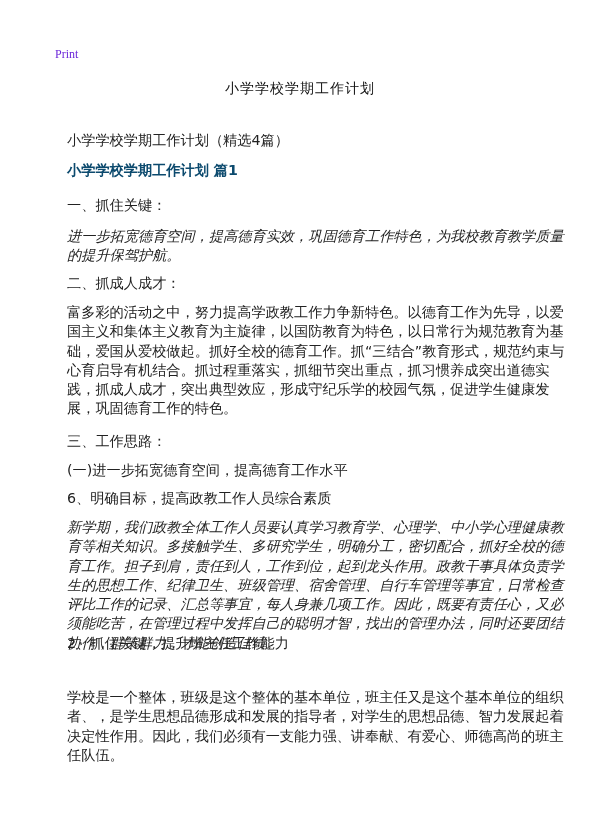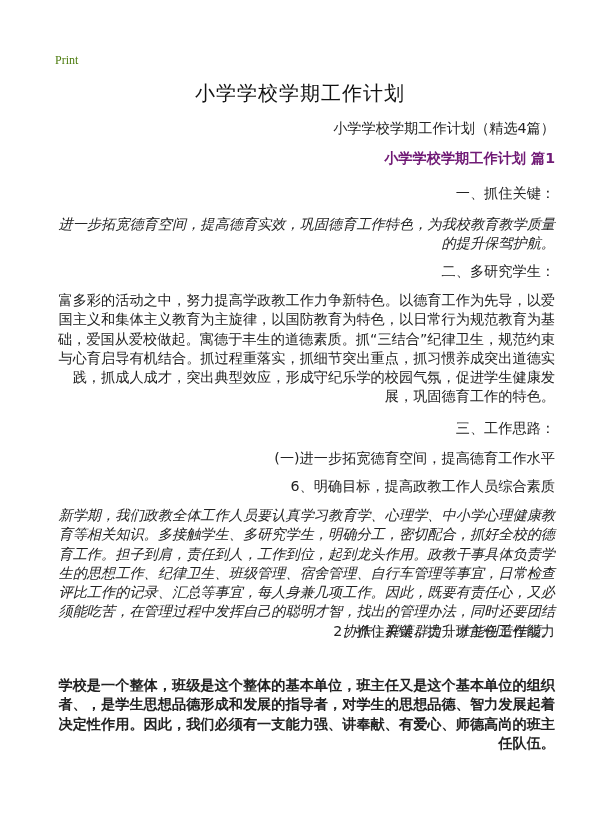--- a/index.html
+++ b/index.html
@@ -20,68 +20,66 @@
       left: 55px;
       top: 0;
       width: 500px;
     }
     .print-label {
       position: absolute;
       top: 47px;
       left: 0;
       font-family: "Liberation Serif", "DejaVu Serif", serif;
       font-size: 12px;
-      color: #4d7c0f;
-      margin-top: 6px;
+      color: #6d28d9;
     }
     .doc-title {
       position: absolute;
       top: 80px;
       left: -55px;
       width: 600px;
       text-align: center;
-      font-size: 20px;
+      font-size: 14px;
       font-weight: normal;
       letter-spacing: 1px;
       color: #111;
       margin: 0;
     }
     .block {
       position: absolute;
       left: 0;
       width: 500px;
       font-size: 14.2px;
       line-height: 19.3px;
       color: #222;
-      margin: 0;
+      margin: 12px;
       word-break: break-all;
-      text-align: right;
     }
     .bold {
       font-weight: bold;
-      color: #701a75;
+      color: #0c4a6e;
     }
   </style>
 </head>
 <body>
 
 <div class="page">
   <div class="print-label">Print</div>
   <h1 class="doc-title">小学学校学期工作计划</h1>
 
   <p class="block" style="top:119px;">小学学校学期工作计划（精选4篇）</p>
   <p class="block bold" style="top:149px;">小学学校学期工作计划 篇1</p>
 
   <p class="block" style="top:184px;">一、抓住关键：</p>
   <p class="block" style="top:215px;font-style:italic;">进一步拓宽德育空间，提高德育实效，巩固德育工作特色，为我校教育教学质量的提升保驾护航。</p>
 
-  <p class="block" style="top:262px;">二、多研究学生：</p>
-  <p class="block" style="top:291px;">富多彩的活动之中，努力提高学政教工作力争新特色。以德育工作为先导，以爱国主义和集体主义教育为主旋律，以国防教育为特色，以日常行为规范教育为基础，爱国从爱校做起。寓德于丰生的道德素质。抓“三结合”纪律卫生，规范约束与心育启导有机结合。抓过程重落实，抓细节突出重点，抓习惯养成突出道德实践，抓成人成才，突出典型效应，形成守纪乐学的校园气氛，促进学生健康发展，巩固德育工作的特色。</p>
+  <p class="block" style="top:262px;">二、抓成人成才：</p>
+  <p class="block" style="top:291px;">富多彩的活动之中，努力提高学政教工作力争新特色。以德育工作为先导，以爱国主义和集体主义教育为主旋律，以国防教育为特色，以日常行为规范教育为基础，爱国从爱校做起。抓好全校的德育工作。抓“三结合”教育形式，规范约束与心育启导有机结合。抓过程重落实，抓细节突出重点，抓习惯养成突出道德实践，抓成人成才，突出典型效应，形成守纪乐学的校园气氛，促进学生健康发展，巩固德育工作的特色。</p>
 
-  <p class="block" style="top:420px;font-family:Liberation Mono, monospace;">三、工作思路：</p>
+  <p class="block" style="top:420px;">三、工作思路：</p>
   <p class="block" style="top:449px;">(一)进一步拓宽德育空间，提高德育工作水平</p>
 
   <p class="block" style="top:477px;">6、明确目标，提高政教工作人员综合素质</p>
   <p class="block" style="top:506px;font-style:italic;">新学期，我们政教全体工作人员要认真学习教育学、心理学、中小学心理健康教育等相关知识。多接触学生、多研究学生，明确分工，密切配合，抓好全校的德育工作。担子到肩，责任到人，工作到位，起到龙头作用。政教干事具体负责学生的思想工作、纪律卫生、班级管理、宿舍管理、自行车管理等事宜，日常检查评比工作的记录、汇总等事宜，每人身兼几项工作。因此，既要有责任心，又必须能吃苦，在管理过程中发挥自己的聪明才智，找出的管理办法，同时还要团结协作，群策群力，才能创造佳绩。</p>
 
   <p class="block" style="top:622px;">2、抓住关键，提升班主任工作能力</p>
-  <p class="block" style="top:676px;font-weight:bold;">学校是一个整体，班级是这个整体的基本单位，班主任又是这个基本单位的组织者、，是学生思想品德形成和发展的指导者，对学生的思想品德、智力发展起着决定性作用。因此，我们必须有一支能力强、讲奉献、有爱心、师德高尚的班主任队伍。</p>
+  <p class="block" style="top:676px;">学校是一个整体，班级是这个整体的基本单位，班主任又是这个基本单位的组织者、，是学生思想品德形成和发展的指导者，对学生的思想品德、智力发展起着决定性作用。因此，我们必须有一支能力强、讲奉献、有爱心、师德高尚的班主任队伍。</p>
 </div>
 
 </body></html>

